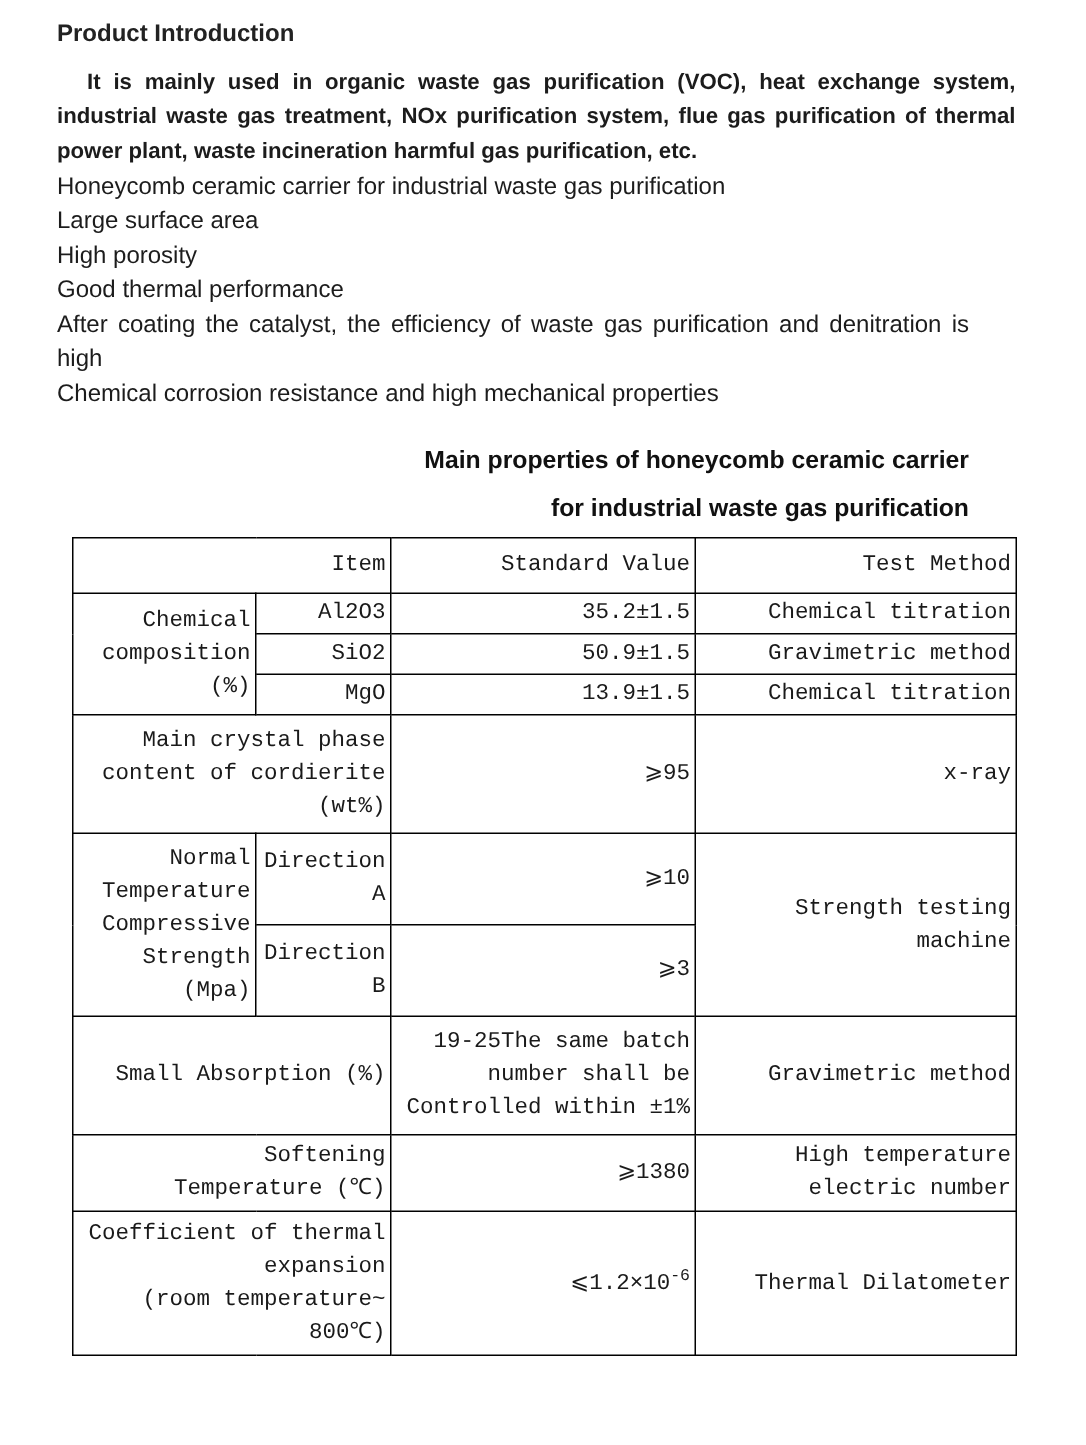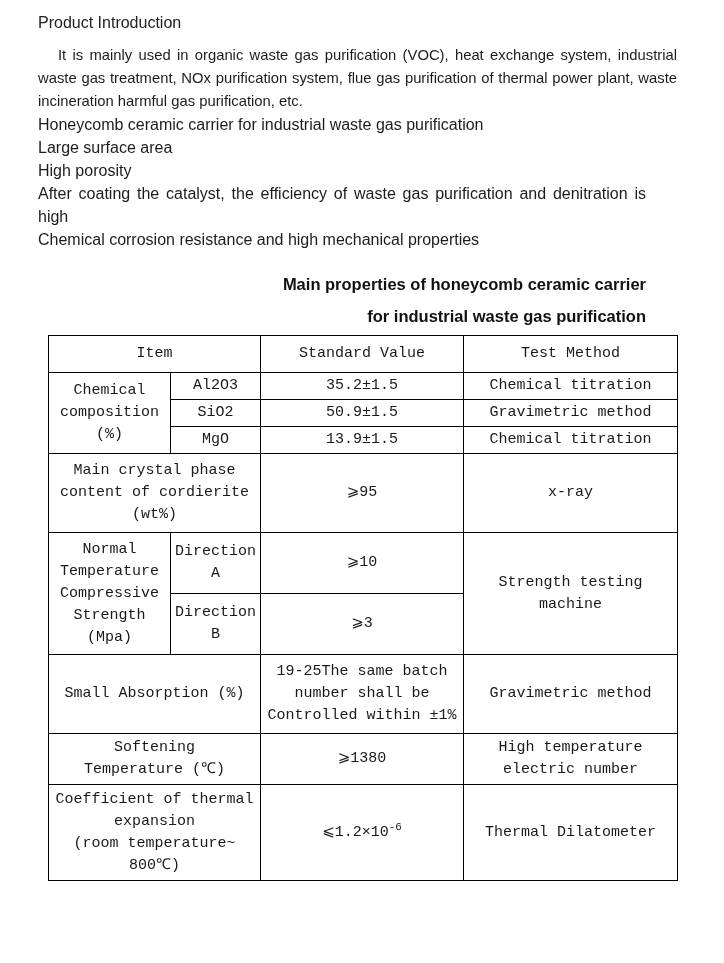--- a/index.html
+++ b/index.html
@@ -7,29 +7,30 @@
     width: 724px; height: 963px;
     background: #ffffff;
     color: #1c1c1c;
     font-family: "Liberation Sans", sans-serif;
     overflow: hidden;
   }
   .doc { padding-top: 12px; }
   .heading {
     margin: 2px 78px 0 38px;
     font-size: 16px;
-    font-weight: 400;
+    font-weight: 700;
     color: #222;
   }
   .intro {
     margin: 12px 47px 0 38px;
     font-size: 14.8px;
     line-height: 23px;
     text-align: justify;
     text-indent: 20px;
+    font-weight: bold;
   }
   .features { margin: 0 78px 0 38px; font-size: 16px; line-height: 23px; }
   .feature-line { text-align: justify; }
   .table-title-block { margin-top: 17px; text-align: center; }
   .table-title-line {
     font-size: 16.5px;
     font-weight: 600;
     line-height: 32px;
     color: #111;
     margin-right: 78px; margin-left: 38px; text-align: right;
@@ -38,21 +39,21 @@
     border-collapse: collapse;
     table-layout: fixed;
     margin: 3px 0 0 48px;
     width: 629px;
   }
   table.spec td {
     border: 1px solid #000;
     font-family: "Liberation Mono", "DejaVu Sans Mono", monospace;
     font-size: 15px;
     color: #1a1a1a;
-    text-align: center;
+    text-align: right;
     vertical-align: middle;
     white-space: pre-line;
     line-height: 22px;
     padding: 1px 3px;
     overflow: hidden;
   }
   td.h-header { height: 34px; }
   td.h-chem   { height: 24px; }
   td.h-crystal{ height: 76px; }
   td.h-dir    { height: 58px; }
@@ -67,20 +68,21 @@
 <div class="doc">
 
   <div class="heading">Product Introduction</div>
 
   <p class="intro">It is mainly used in organic waste gas purification (VOC), heat exchange system, industrial waste gas treatment, NOx purification system, flue gas purification of thermal power plant, waste incineration harmful gas purification, etc.</p>
 
   <div class="features">
     <div class="feature-line">Honeycomb ceramic carrier for industrial waste gas purification</div>
     <div class="feature-line">Large surface area</div>
     <div class="feature-line">High porosity</div>
+    <div class="feature-line">Good thermal performance</div>
     <div class="feature-line">After coating the catalyst, the efficiency of waste gas purification and denitration is high</div>
     <div class="feature-line">Chemical corrosion resistance and high mechanical properties</div>
   </div>
 
   <div class="table-title-block">
     <div class="table-title-line">Main properties of honeycomb ceramic carrier</div>
     <div class="table-title-line">for industrial waste gas purification</div>
   </div>
 
   <table class="spec">

